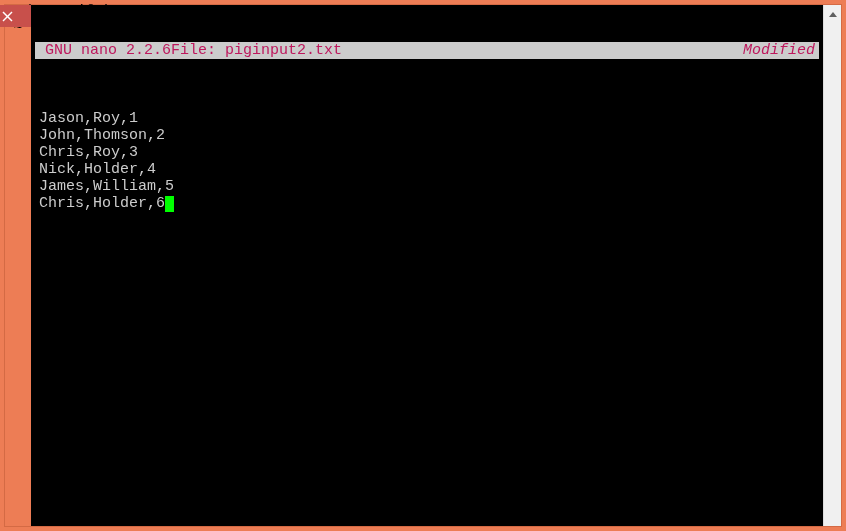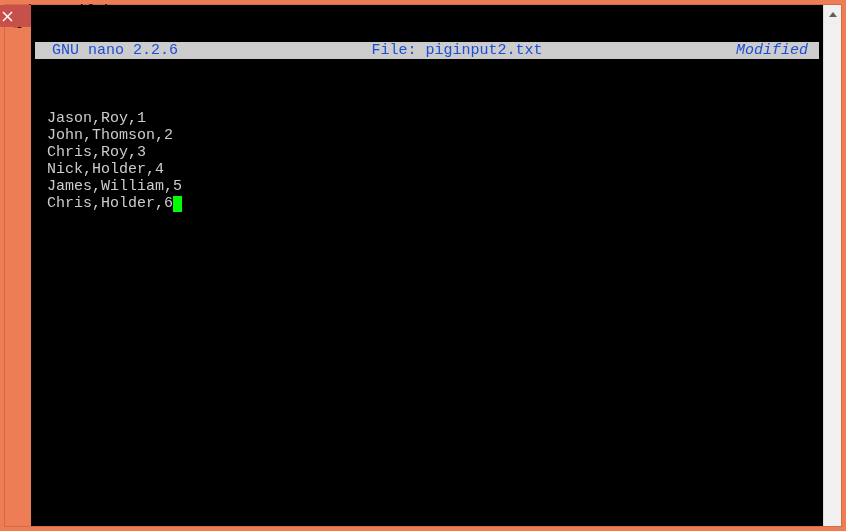--- a/index.html
+++ b/index.html
@@ -71,30 +71,30 @@
     background: #000;
     color: #cccccc;
     font-size: 15px;
     line-height: 17px;
     padding: 0;
     white-space: pre;
     overflow: hidden;
   }
   .header-line {
     background: #cccccc;
-    color: #1d4ed8;
+    color: #be185d;
     display: flex;
     margin: 3px 4px 0 4px;
-    padding: 0 7px;
+    padding: 0 0;
   }
   .header-left { flex: 0 0 auto; padding-left: 10px;}
-  .header-center { flex: 1; text-align: center; }
+  .header-center { flex: 1; }
   .header-right { flex: 0 0 auto; padding-right: 4px; font-style: italic;}
   .content {
-    padding: 0 16px;
+    padding: 0 8px;
     margin-top: 17px;
     font-family: Liberation Mono, monospace;
   }
   .cursor {
     background: #00ff00;
     display: inline-block;
     width: 9px;
     height: 16px;
     vertical-align: text-bottom;
   }

